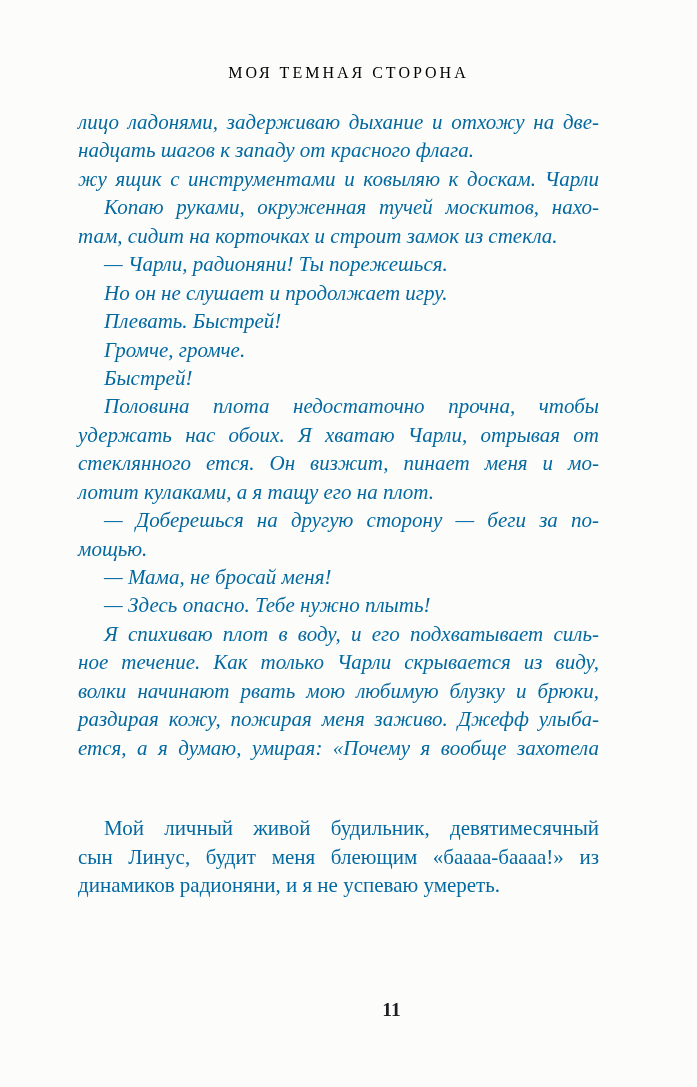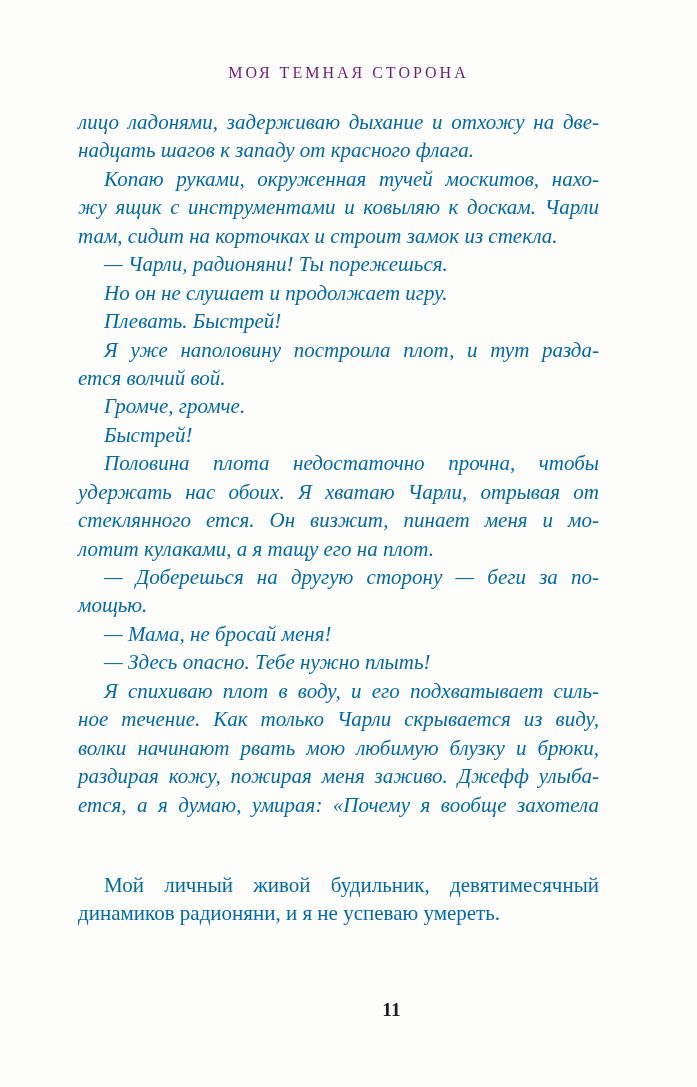--- a/index.html
+++ b/index.html
@@ -61,44 +61,40 @@
     font-size: 19.5px;
     font-weight: 700;
     color: #1e1e22;
     margin-left: 43px;
   }
 </style>
 </head>
 <body>
 
 <div class="page" style="background: rgb(252, 252, 250);">
-  <div class="running-head" style="color: #701a75;">МОЯ ТЕМНАЯ СТОРОНА</div>
+  <div class="running-head" style="color: #000000;">МОЯ ТЕМНАЯ СТОРОНА</div>
 
   <div class="text-block" style="color: #0369a1;">
       <div class="paragraph em">
         <div class="line just">лицо ладонями, задерживаю дыхание и отхожу на две-</div>
         <div class="line end">надцать шагов к западу от красного флага.</div>
       </div>
       <div class="paragraph em">
+        <div class="line just">жу ящик с инструментами и ковыляю к доскам. Чарли</div>
         <div class="line just ind">Копаю руками, окруженная тучей москитов, нахо-</div>
-        <div class="line just">жу ящик с инструментами и ковыляю к доскам. Чарли</div>
         <div class="line end">там, сидит на корточках и строит замок из стекла.</div>
       </div>
       <div class="paragraph em">
         <div class="line end ind">— Чарли, радионяни! Ты порежешься.</div>
       </div>
       <div class="paragraph em">
         <div class="line end ind">Но он не слушает и продолжает игру.</div>
       </div>
       <div class="paragraph em">
         <div class="line end ind">Плевать. Быстрей!</div>
-      </div>
-      <div class="paragraph em">
-        <div class="line just ind">Я уже наполовину построила плот, и тут разда-</div>
-        <div class="line end">ется волчий вой.</div>
       </div>
       <div class="paragraph em">
         <div class="line end ind">Громче, громче.</div>
       </div>
       <div class="paragraph em">
         <div class="line end ind">Быстрей!</div>
       </div>
       <div class="paragraph em">
         <div class="line just ind">Половина плота недостаточно прочна, чтобы</div>
         <div class="line just">удержать нас обоих. Я хватаю Чарли, отрывая от</div>
@@ -117,18 +113,19 @@
       </div>
       <div class="paragraph em">
         <div class="line just ind">Я спихиваю плот в воду, и его подхватывает силь-</div>
         <div class="line just">ное течение. Как только Чарли скрывается из виду,</div>
         <div class="line just">волки начинают рвать мою любимую блузку и брюки,</div>
         <div class="line just">раздирая кожу, пожирая меня заживо. Джефф улыба-</div>
         <div class="line just">ется, а я думаю, умирая: «Почему я вообще захотела</div>
       </div>
       <div class="paragraph roman sep">
         <div class="line just ind">Мой личный живой будильник, девятимесячный</div>
+        <div class="line just">сын Линус, будит меня блеющим «баааа-баааа!» из</div>
         <div class="line end">динамиков радионяни, и я не успеваю умереть.</div>
       </div>
     </div>
 
   <div class="page-number" style="color: rgb(30, 30, 34);">11</div>
 </div>
 
 </body></html>

